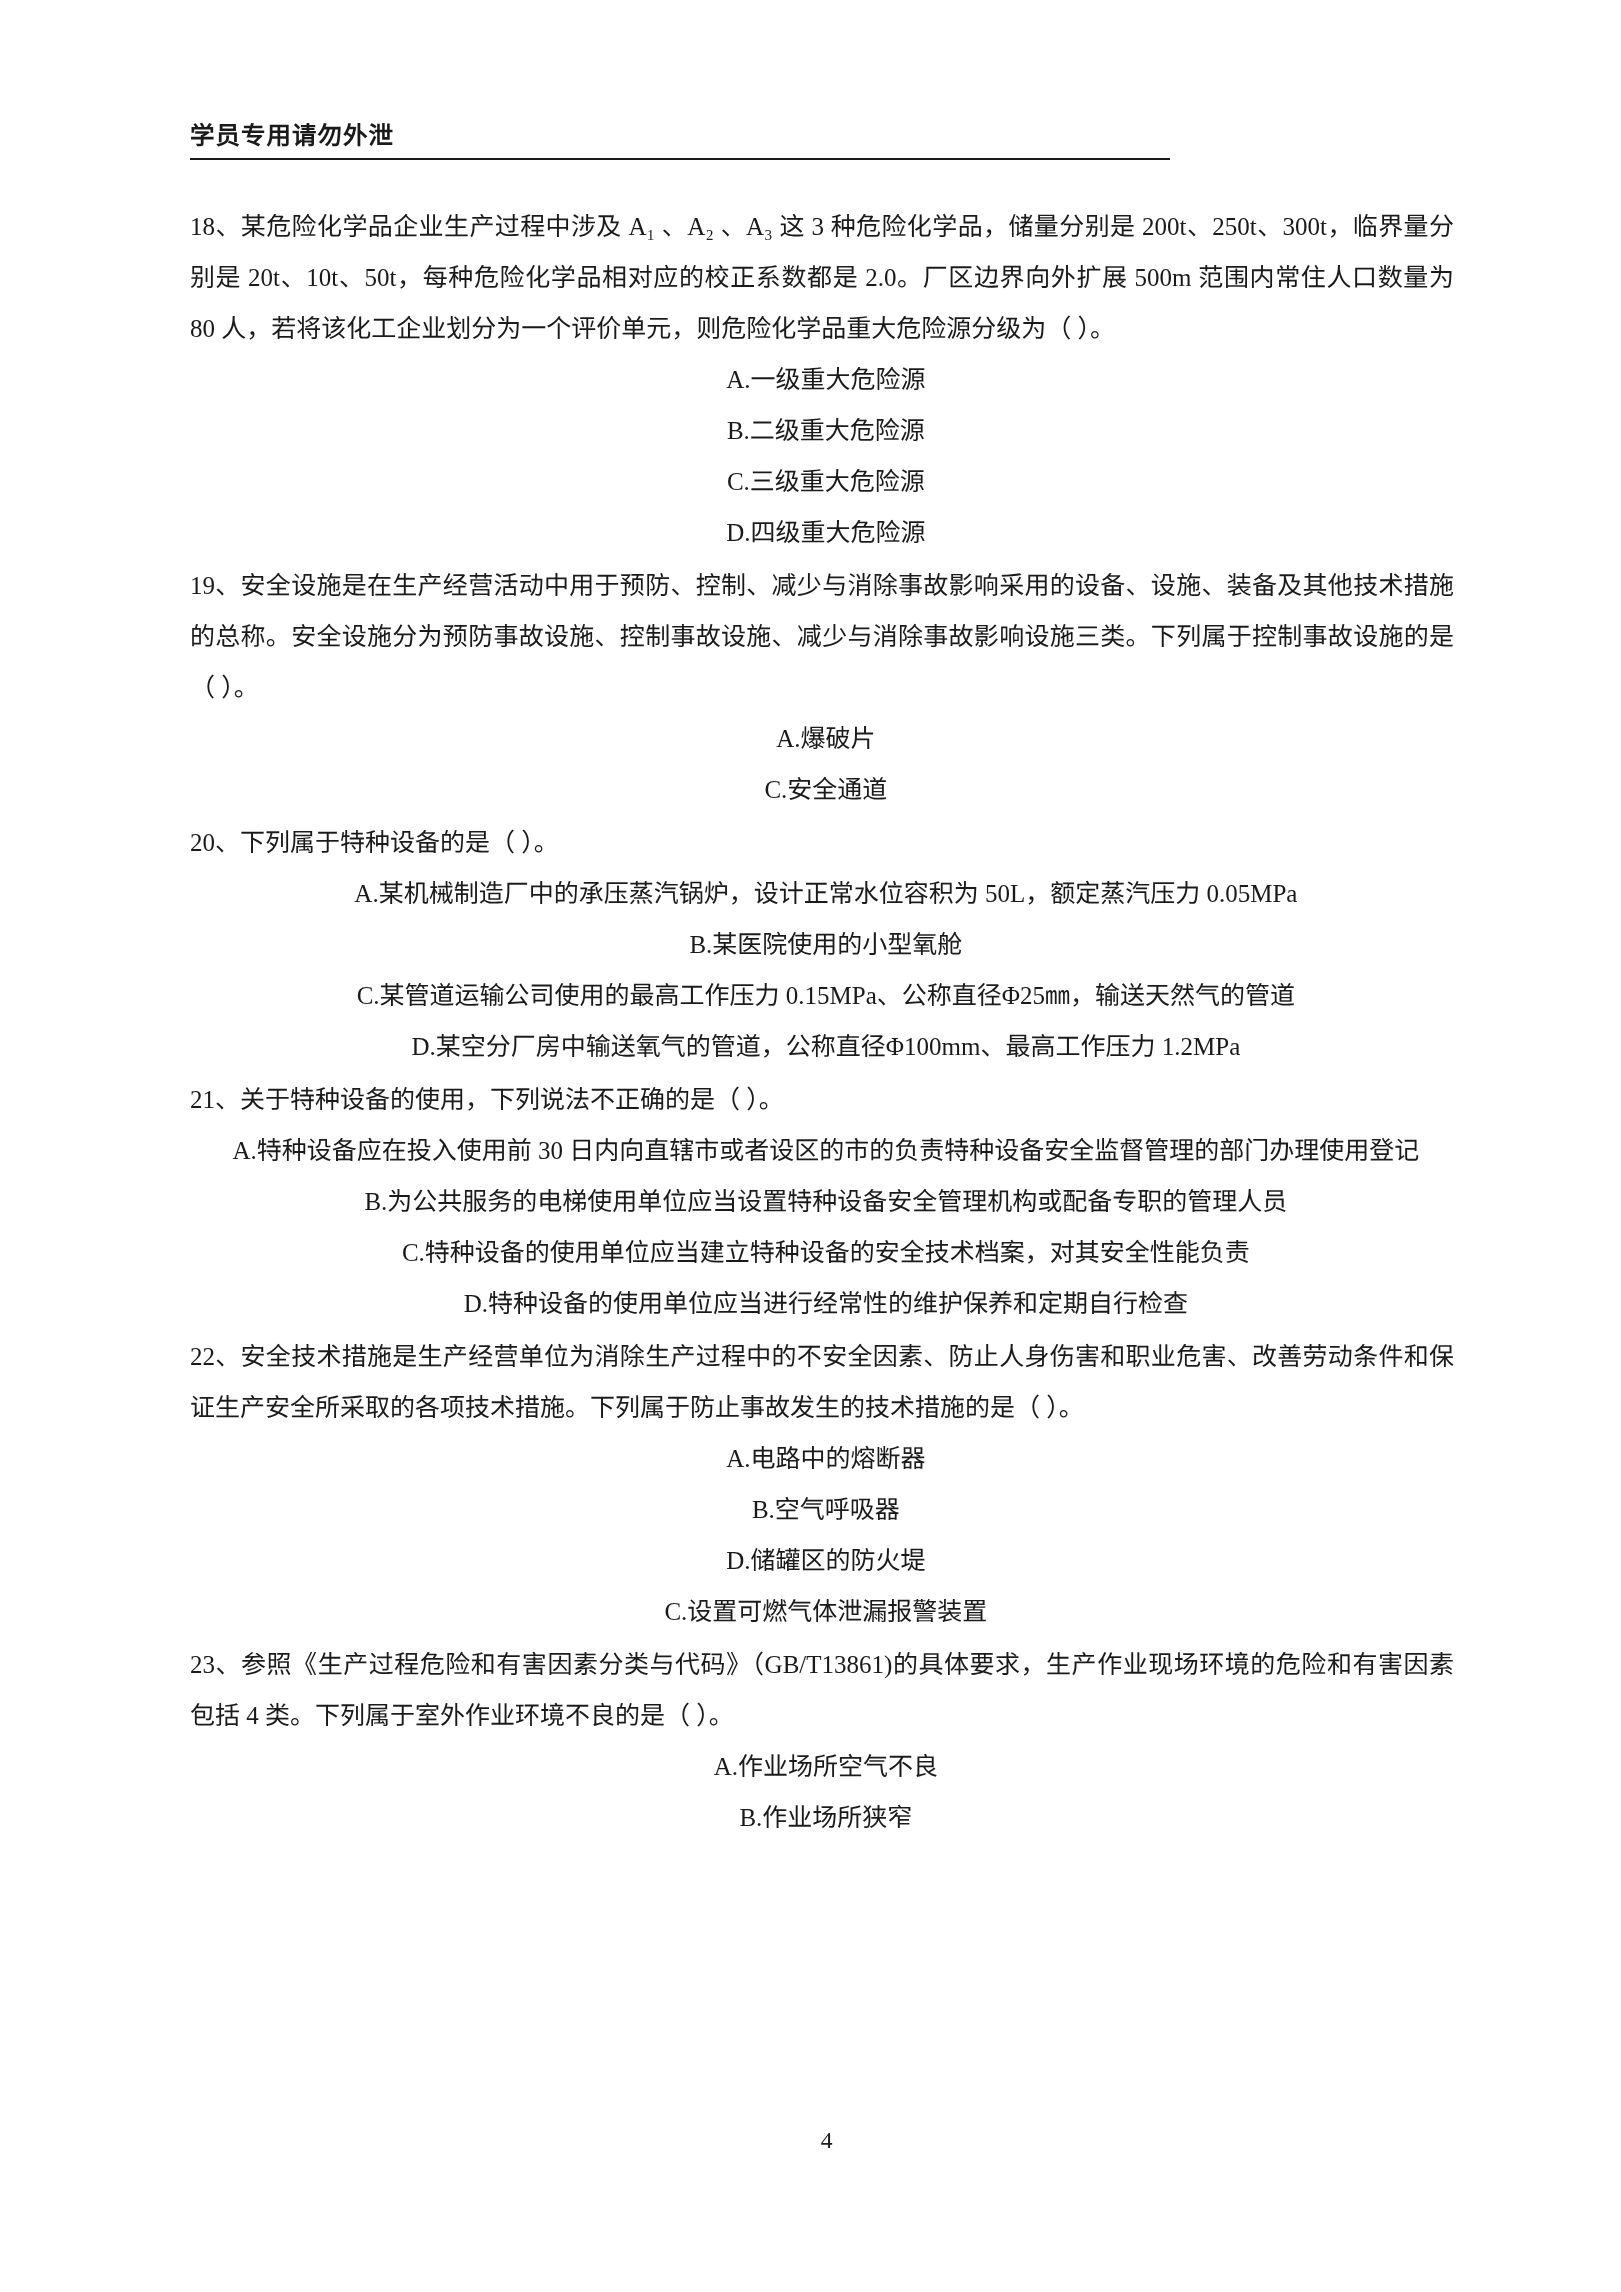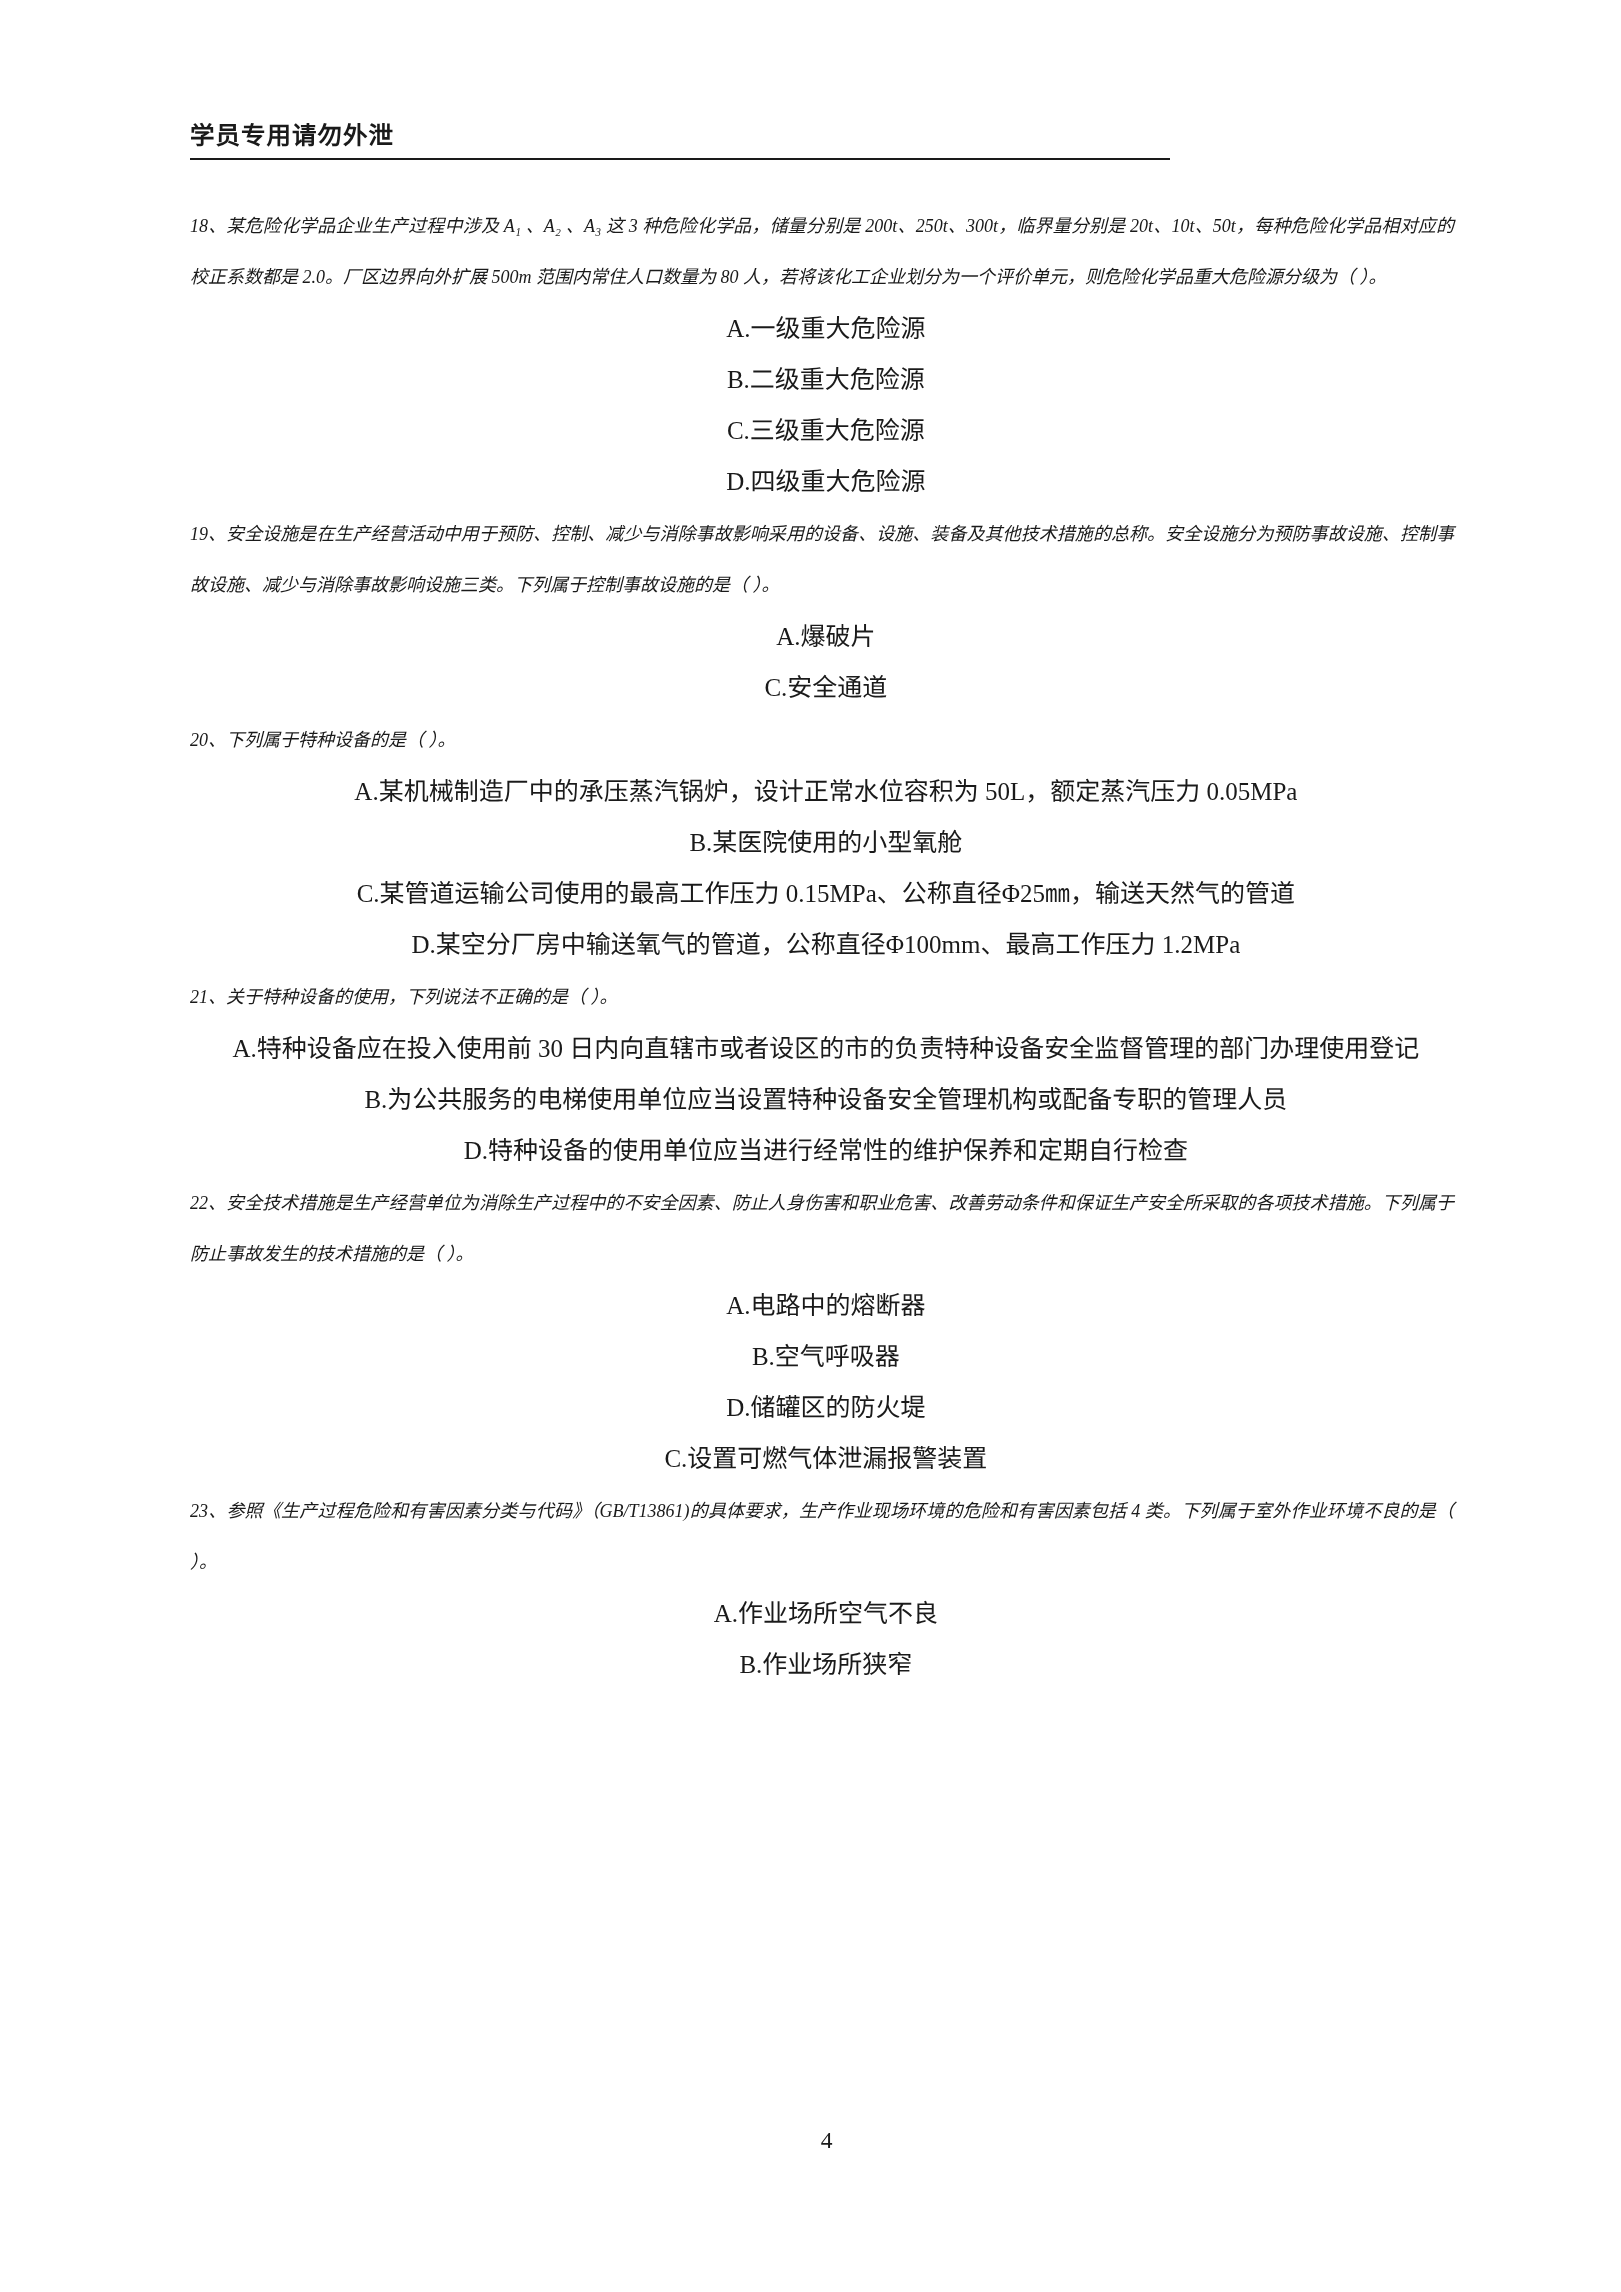--- a/index.html
+++ b/index.html
@@ -43,27 +43,26 @@
   .content {
     position: absolute;
     top: 201px;
     left: 174px;
     width: 1274px;
   }
   .q-block {
     margin-bottom: 2px;
   }
   .q-stem {
-    font-size: 18px;
+    font-size: 25px;
     line-height: 51px;
     text-align: justify;
     text-justify: inter-ideograph;
     width: 1264px;
     margin: 0;
-    font-style: italic;
   }
   .q-option {
     font-size: 25px;
     line-height: 51px;
     width: 1264px;
     margin: 0;
     text-align: center;
   }
   .indent-opt {
     padding-left: 3.9px;
@@ -109,20 +108,21 @@
       <p class="q-option indent-opt">A.某机械制造厂中的承压蒸汽锅炉，设计正常水位容积为 50L，额定蒸汽压力 0.05MPa</p>
       <p class="q-option indent-opt">B.某医院使用的小型氧舱</p>
       <p class="q-option indent-opt">C.某管道运输公司使用的最高工作压力 0.15MPa、公称直径Φ25㎜，输送天然气的管道</p>
       <p class="q-option indent-opt">D.某空分厂房中输送氧气的管道，公称直径Φ100mm、最高工作压力 1.2MPa</p>
     </div>
 
     <div class="q-block">
       <p class="q-stem">21、关于特种设备的使用，下列说法不正确的是（    ）。</p>
       <p class="q-option indent-opt">A.特种设备应在投入使用前 30 日内向直辖市或者设区的市的负责特种设备安全监督管理的部门办理使用登记</p>
       <p class="q-option indent-opt">B.为公共服务的电梯使用单位应当设置特种设备安全管理机构或配备专职的管理人员</p>
+      <p class="q-option indent-opt">C.特种设备的使用单位应当建立特种设备的安全技术档案，对其安全性能负责</p>
       <p class="q-option indent-opt">D.特种设备的使用单位应当进行经常性的维护保养和定期自行检查</p>
     </div>
 
     <div class="q-block">
       <p class="q-stem">22、安全技术措施是生产经营单位为消除生产过程中的不安全因素、防止人身伤害和职业危害、改善劳动条件和保证生产安全所采取的各项技术措施。下列属于防止事故发生的技术措施的是（    ）。</p>
       <p class="q-option indent-opt">A.电路中的熔断器</p>
       <p class="q-option indent-opt">B.空气呼吸器</p>
       <p class="q-option indent-opt">D.储罐区的防火堤</p>
       <p class="q-option indent-opt">C.设置可燃气体泄漏报警装置</p>
     </div>

